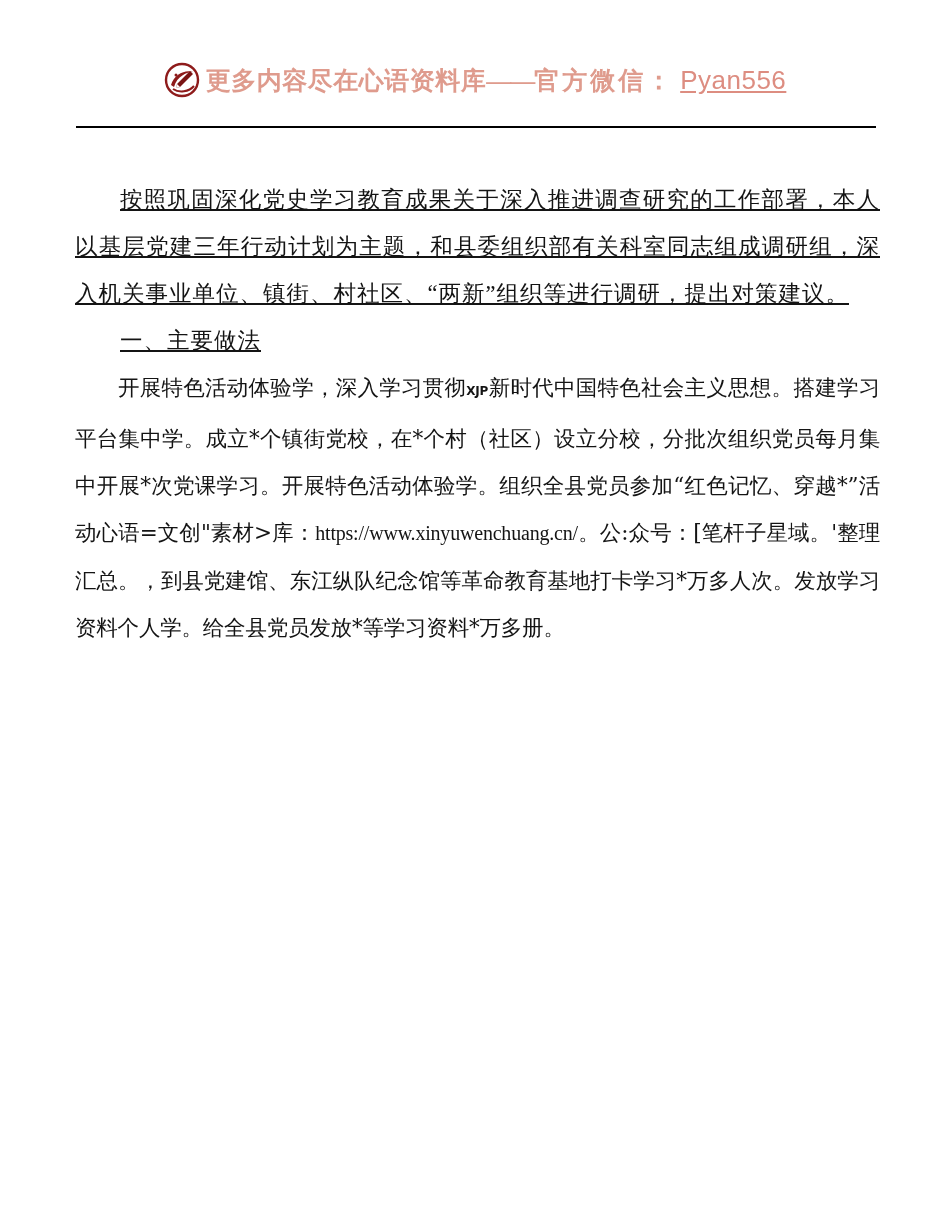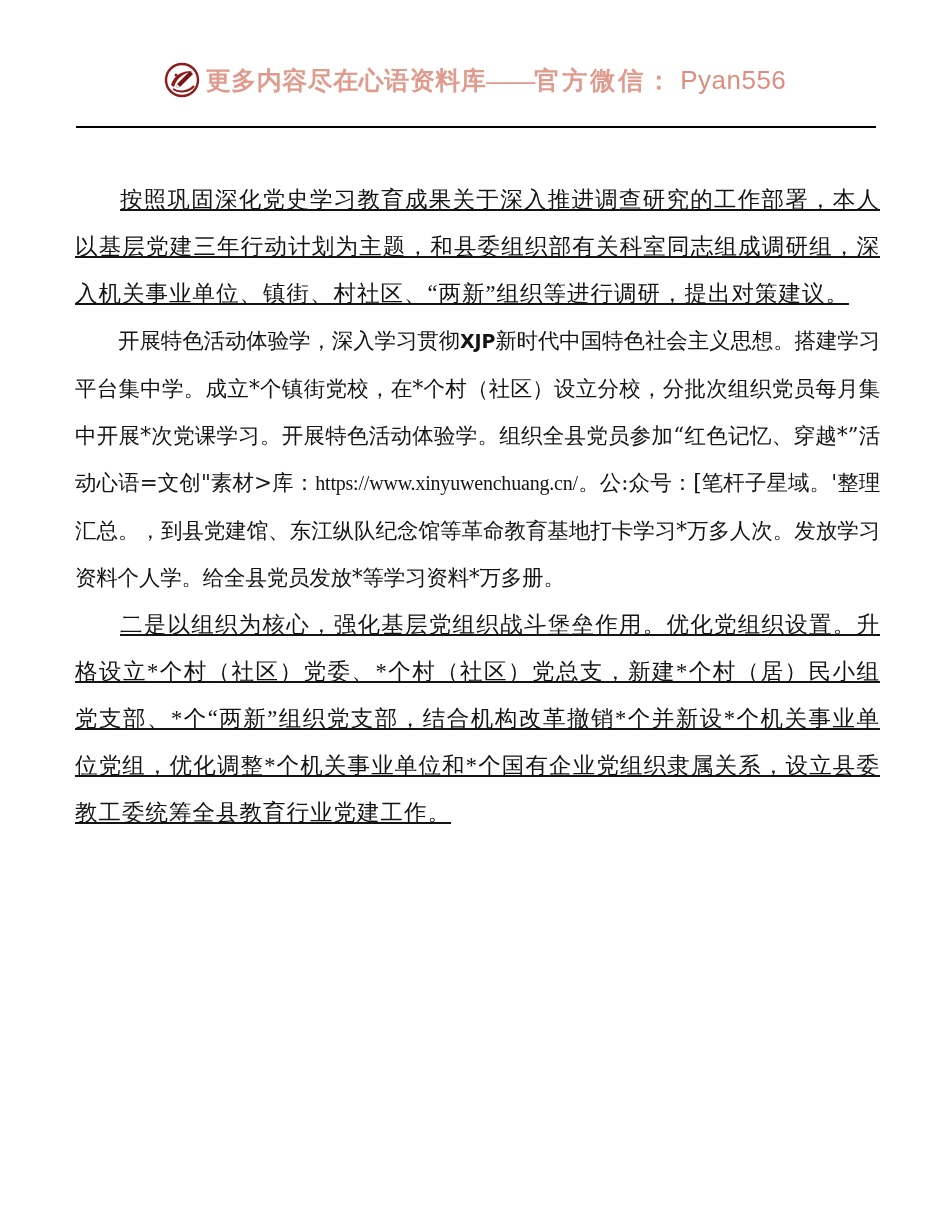--- a/index.html
+++ b/index.html
@@ -52,20 +52,21 @@
   }
   .wm-text .wm-sep { letter-spacing: -1px; }
   .wm-text .wm-wechat { letter-spacing: 3px; }
   .wm-id {
     font-family: "Liberation Sans", "DejaVu Sans", sans-serif;
     font-size: 26px;
     font-weight: normal;
     color: #dd8d81;
     letter-spacing: 0.5px;
     line-height: 1;
+    text-decoration: underline;
   }
 
   
   .title-rule {
     position: absolute;
     left: 76px;
     top: 126px;
     width: 800px;
     height: 2px;
     background: #000;
@@ -115,21 +116,21 @@
     letter-spacing: -0.2px;
   }
   p.song .latin {
     font-family: Liberation Serif, serif;
     font-size: 20px;
     letter-spacing: -0.2px;
   }
   p.song .bold-latin {
     font-family: "DejaVu Sans", "Liberation Sans", sans-serif;
     font-weight: bold;
-    font-size: 19px;
+    font-size: 12px;
     margin-top: 10px;
   }
   p.heading {
     text-indent: 2em;
     font-family: "Liberation Serif", "DejaVu Serif", serif;
     font-size: 22.5px;
     letter-spacing: 1px;
   }
 </style>
 </head>
@@ -151,25 +152,25 @@
     <span class="wm-text"><span>更多内容尽在心语资料库</span><span class="wm-sep">——</span><span class="wm-wechat">官方微信：</span></span>
     <span class="wm-id">Pyan556</span>
   </div>
 
   <div class="title-rule"></div>
 
   <div class="content">
 
     <p class="para kai">按照巩固深化党史学习教育成果关于深入推进调查研究的工作部署，本人以基层党建三年行动计划为主题，和县委组织部有关科室同志组成调研组，深入机关事业单位、镇街、村社区、“两新”组织等进行调研，提出对策建议。</p>
 
+    <p class="para kai heading">一、主要做法</p>
 
 
     <p class="para song"><span>开展特色活动体验学，深入学习贯彻</span><span class="bold-latin">XJP</span><span>新时代中国特色社会主义思想。搭建学习平台集中学。成立*个镇街党校，在*个村（社区）设立分校，分批次组织党员每月集中开展*次党课学习。开展特色活动体验学。组织全县党员参加“红色记忆、穿越*”活动心语=文创"素材&gt;库：</span><span class="latin">https://www.xinyuwenchuang.cn/</span><span>。公:众号：[笔杆子星域。'整理汇总。，到县党建馆、东江纵队纪念馆等革命教育基地打卡学习*万多人次。发放学习资料个人学。给全县党员发放*等学习资料*万多册。</span></p>
 
-    <p class="para kai">二是以组织为核心，强化基层党组织战斗堡垒作用。优化党组织设置。升格设立*个村（社区）党委、*个村（社区）党总支，新建*个村（居）民小组党支部、*个“两新”组织党支部，结合机构改革撤销*个并新设*个机关事业单位党组，优化调整*个机关事业单位和*个国有企业党组织隶属关系，设立县委教工委统筹全县教育行业党建工作。</p>
 
   </div>
 
   <div class="watermark watermark-bottom">
     <span class="wm-logo">
       <svg viewBox="0 0 36 36" xmlns="http://www.w3.org/2000/svg">
         <circle cx="18" cy="18" r="16" fill="none" stroke="#8e1b1b" stroke-width="2.4"></circle>
         <path d="M7 23 C10 12, 22 7, 29 10 C23 10, 13 14, 10 25 Z" fill="#8e1b1b"></path>
         <path d="M26 9 L13 22 L12 26 L16 25 L29 12 Z" fill="#7a1414"></path>
         <path d="M13 22 L16 25 L12 26 Z" fill="#ffffff"></path>

